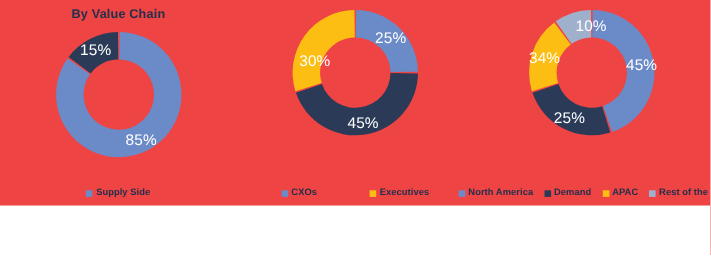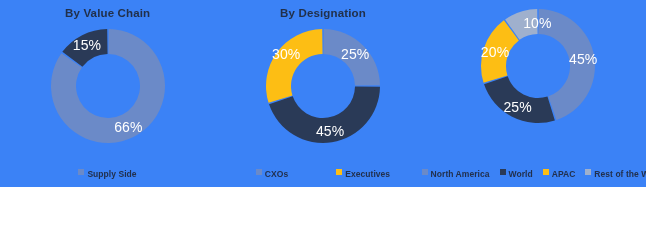--- a/index.html
+++ b/index.html
@@ -12,21 +12,21 @@
     height: 187px;
     overflow: hidden;
     font-family: "Liberation Sans", sans-serif;
     -webkit-font-smoothing: antialiased;
   }
 
   #root {
     position: relative;
     width: 646px;
     height: 187px;
-    background: #3b82f6;
+    background: #ef4444;
   }
 
   
   .charts-row {
     position: absolute;
     left: 0;
     top: 0;
     width: 646px;
     height: 160px;
     display: flex;
@@ -94,21 +94,21 @@
     justify-content: center;
     gap: 10px;
   }
   .legend-group.g0 { left: 0px;   width: 215px; }
   .legend-group.g1 { left: 215px; width: 216px; gap: 48px; }
   .legend-group.g2 { left: 436px; width: 215px; }
 
   .legend-item {
     display: flex;
     flex-direction: row;
-    align-items: flex-start;
+    align-items: flex-end;
     gap: 3px;
     white-space: nowrap;
   }
 
   .legend-swatch {
     width: 6px;
     height: 6px;
     flex: 0 0 auto;
     display: block;
   }
@@ -128,50 +128,49 @@
 
   <div class="charts-row">
 
     <div class="chart-panel">
       <div class="chart-title">By Value Chain</div>
       <div class="donut-wrap">
         <svg class="donut-svg" viewBox="0 0 120 120">
             <path d="M 60.795844279331284 3.0055561314696604 A 57 57 0 1 1 13.42274079489767 27.143357978321795 L 33.851363253275885 41.55416588256662 A 32 32 0 1 0 60.446789770852654 28.003119231702264 Z" fill="#6b8ac8"></path>
             <path d="M 14.358311855922189 25.85565488461161 A 57 57 0 0 1 59.20415572066871 3.0055561314696604 L 59.553210229147346 28.003119231702264 A 32 32 0 0 0 34.376596129640525 40.83124484750125 Z" fill="#2a3a57"></path>
           </svg>
-      <div class="slice-label" style="left: 80.6566px; top: 100.541px;">66%</div>
+      <div class="slice-label" style="left: 80.6566px; top: 100.541px;">85%</div>
           <div class="slice-label" style="left: 39.3434px; top: 19.4592px;">15%</div>
         </div>
     </div>
 
     <div class="chart-panel">
-      <div class="chart-title">By Designation</div>
       <div class="donut-wrap">
         <svg class="donut-svg" viewBox="0 0 120 120">
             <path d="M 60.795844279331284 3.0055561314696604 A 57 57 0 0 1 116.99444386853034 59.20415572066872 L 91.99688076829773 59.55321022914735 A 32 32 0 0 0 60.446789770852654 28.003119231702264 Z" fill="#6b8ac8"></path>
             <path d="M 116.99444386853034 60.79584427933128 A 57 57 0 0 1 6.040992173405314 78.36914462813914 L 29.70722367629772 70.31250224737636 A 32 32 0 0 0 91.99688076829773 60.44678977085265 Z" fill="#2a3a57"></path>
             <path d="M 5.549133359026406 76.85535885251065 A 57 57 0 0 1 59.20415572066871 3.0055561314696604 L 59.553210229147346 28.003119231702264 A 32 32 0 0 0 29.431092412085 69.46265760140949 Z" fill="#fdbe14"></path>
           </svg>
       <div class="slice-label" style="left: 92.1734px; top: 27.8266px;">25%</div>
           <div class="slice-label" style="left: 67.1178px; top: 104.94px;">45%</div>
-          <div class="slice-label" style="left: 23.1897px; top: 28px;">30%</div>
+          <div class="slice-label" style="left: 23.1897px; top: 49px;">30%</div>
         </div>
     </div>
 
     <div class="chart-panel">
       <div class="donut-wrap">
         <svg class="donut-svg" viewBox="0 0 120 120">
             <path d="M 60.795844279331284 3.0055561314696604 A 57 57 0 0 1 78.36914462813914 113.95900782659469 L 70.31250224737636 90.29277632370228 A 32 32 0 0 0 60.446789770852654 28.003119231702264 Z" fill="#6b8ac8"></path>
             <path d="M 76.85535885251065 114.4508666409736 A 57 57 0 0 1 6.040992173405314 78.36914462813914 L 29.70722367629772 70.31250224737636 A 32 32 0 0 0 69.46265760140949 90.56890758791499 Z" fill="#2a3a57"></path>
             <path d="M 5.549133359026406 76.85535885251065 A 57 57 0 0 1 25.855654884611603 14.358311855922196 L 40.83124484750125 34.37659612964053 A 32 32 0 0 0 29.431092412085 69.46265760140949 Z" fill="#fdbe14"></path>
             <path d="M 27.143357978321774 13.422740794897685 A 57 57 0 0 1 59.20415572066871 3.0055561314696604 L 59.553210229147346 28.003119231702264 A 32 32 0 0 0 41.55416588256661 33.85136325327589 Z" fill="#9fb0cd"></path>
           </svg>
       <div class="slice-label" style="left: 104.94px; top: 52.8822px;">45%</div>
           <div class="slice-label" style="left: 39.3434px; top: 100.541px;">25%</div>
-          <div class="slice-label" style="left: 16.7269px; top: 45.9397px;">20%</div>
+          <div class="slice-label" style="left: 16.7269px; top: 45.9397px;">34%</div>
           <div class="slice-label" style="left: 59px; top: 16.7269px;">10%</div>
         </div>
     </div>
 
   </div>
 
   <div class="legend-row">
     <div class="legend-group g0">
         <div class="legend-item">
           <span class="legend-swatch" style="background: rgb(107, 138, 200);"></span>
@@ -188,21 +187,21 @@
           <span class="legend-text">Executives</span>
         </div>
       </div>
     <div class="legend-group g2">
         <div class="legend-item">
           <span class="legend-swatch" style="background: rgb(107, 138, 200);"></span>
           <span class="legend-text">North America</span>
         </div>
         <div class="legend-item">
           <span class="legend-swatch" style="background: rgb(42, 58, 87);"></span>
-          <span class="legend-text">World</span>
+          <span class="legend-text">Demand</span>
         </div>
         <div class="legend-item">
           <span class="legend-swatch" style="background: rgb(253, 190, 20);"></span>
           <span class="legend-text">APAC</span>
         </div>
         <div class="legend-item">
           <span class="legend-swatch" style="background: rgb(159, 176, 205);"></span>
           <span class="legend-text">Rest of the World</span>
         </div>
       </div>

